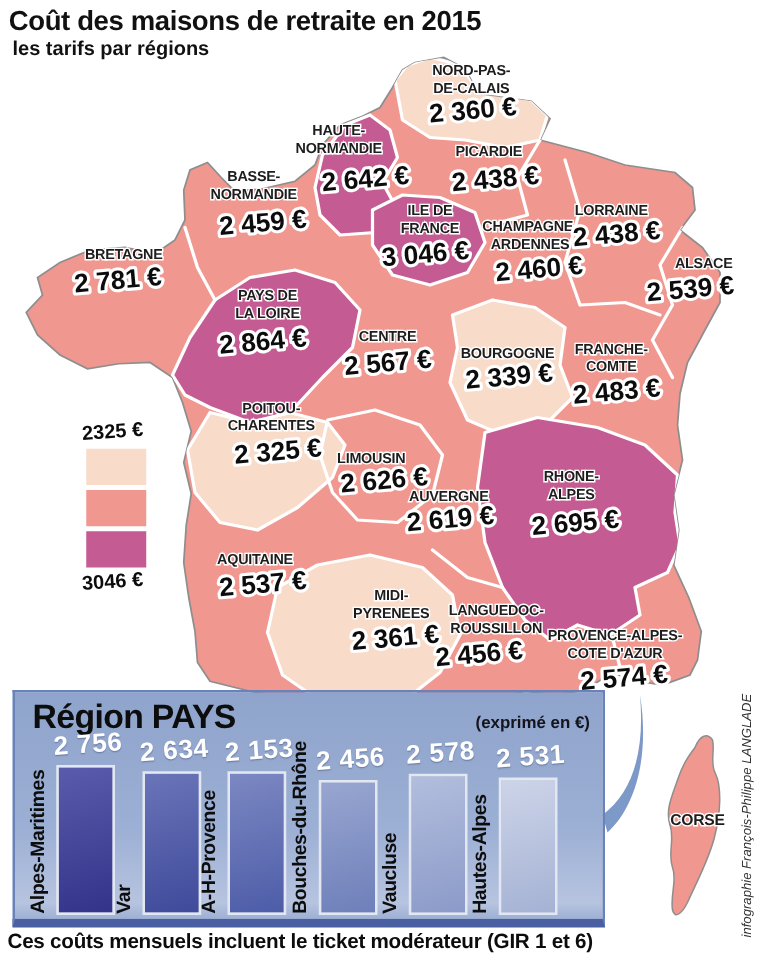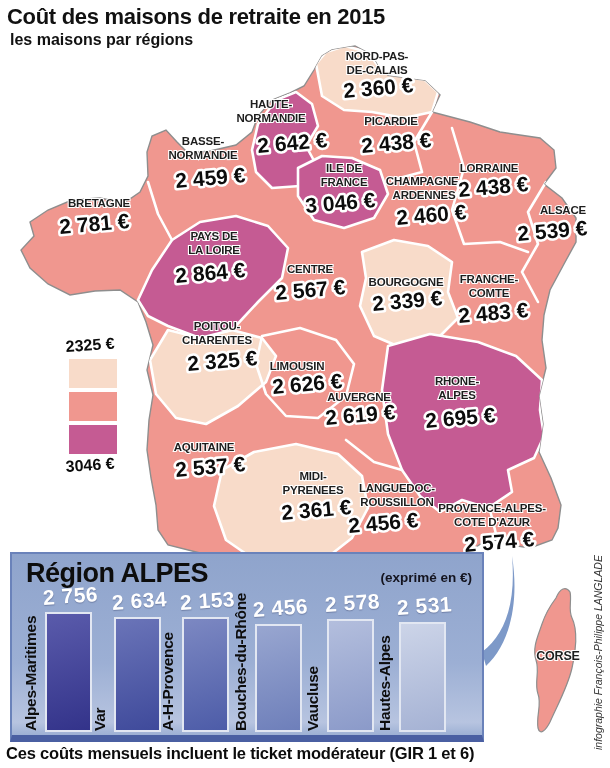--- a/index.html
+++ b/index.html
@@ -35,21 +35,21 @@
          color:#0c0c0c;letter-spacing:-0.2px;}
   .credit{position:absolute;left:592px;top:750px;width:212px;transform:rotate(-90deg);
          transform-origin:top left;font-size:10.5px;font-style:italic;color:#333;white-space:nowrap;}
 </style>
 </head>
 <body>
 
 <div class="stage" style="--low:#f8dbc9;--mid:#f0978f;--high:#c55b93;">
 
   <div class="title">Coût des maisons de retraite en 2015</div>
-  <div class="subtitle">les maisons par régions</div>
+  <div class="subtitle">les tarifs par régions</div>
 
   <svg class="map" width="610" height="768" viewBox="0 0 610 768">
     <defs>
       <clipPath id="clipFrance">
         <path d="M332,50 L355,46 L372,55 L380,70 L388,76 L425,81 L440,95 L432,112 L470,122 L500,132 L540,138 L554,150 L556,168 L544,184 L562,198 L576,218 L576,242 L564,264 L550,290 L544,315 L542,340 L546,368 L539,396 L543,424 L539,452 L551,478 L561,505 L558,528 L552,540 L530,548 L505,544 L490,538 L468,552 L445,556 L420,553 L395,560 L368,562 L340,559 L315,563 L288,566 L260,560 L230,558 L200,553 L168,545 L158,530 L156,505 L151,478 L147,450 L149,420 L153,395 L147,370 L153,345 L146,322 L138,302 L120,290 L95,291 L70,295 L48,284 L30,268 L21,250 L34,236 L30,222 L48,210 L72,200 L100,198 L124,203 L140,192 L148,176 L147,152 L152,136 L166,130 L177,142 L188,153 L210,151 L236,145 L252,132 L258,116 L272,100 L290,93 L304,86 L314,70 L322,56 Z"></path>
       </clipPath>
     </defs>
 
     <path class="base" d="M332,50 L355,46 L372,55 L380,70 L388,76 L425,81 L440,95 L432,112 L470,122 L500,132 L540,138 L554,150 L556,168 L544,184 L562,198 L576,218 L576,242 L564,264 L550,290 L544,315 L542,340 L546,368 L539,396 L543,424 L539,452 L551,478 L561,505 L558,528 L552,540 L530,548 L505,544 L490,538 L468,552 L445,556 L420,553 L395,560 L368,562 L340,559 L315,563 L288,566 L260,560 L230,558 L200,553 L168,545 L158,530 L156,505 L151,478 L147,450 L149,420 L153,395 L147,370 L153,345 L146,322 L138,302 L120,290 L95,291 L70,295 L48,284 L30,268 L21,250 L34,236 L30,222 L48,210 L72,200 L100,198 L124,203 L140,192 L148,176 L147,152 L152,136 L166,130 L177,142 L188,153 L210,151 L236,145 L252,132 L258,116 L272,100 L290,93 L304,86 L314,70 L322,56 Z"></path>
 
@@ -159,21 +159,21 @@
 
       <text class="rn" x="492" y="512">PROVENCE-ALPES-</text>
       <text class="rn" x="492" y="526">COTE D'AZUR</text>
       <text class="rp" x="500" y="549" transform="rotate(-5 500 549)">2 574 €</text>
 
       <text class="rn" x="558" y="660" style="font-size:12.5px">CORSE</text>
     </g>
   </svg>
 
   <div class="panel">
-    <div class="panel-title">Région ALPES</div>
+    <div class="panel-title">Région PAYS</div>
     <div class="panel-note">(exprimé en €)</div>
 
     <div class="bar" style="left:33px;top:58px;height:120px;background:linear-gradient(165deg,#5a5bab,#33338a)"></div>
     <div class="bar" style="left:102px;top:63px;height:115px;background:linear-gradient(165deg,#6a74b8,#3f4a9b)"></div>
     <div class="bar" style="left:170px;top:63px;height:115px;background:linear-gradient(165deg,#7c88c2,#4d5ca8)"></div>
     <div class="bar" style="left:243px;top:70px;height:108px;background:linear-gradient(165deg,#98a6d0,#6e7fba)"></div>
     <div class="bar" style="left:315px;top:65px;height:113px;background:linear-gradient(165deg,#b3bedd,#8b9ac9)"></div>
     <div class="bar" style="left:387px;top:68px;height:110px;background:linear-gradient(165deg,#ccd4e8,#a5b2d4)"></div>
 
     <div class="bar-value" style="left:31px;top:30px">2 756</div>

